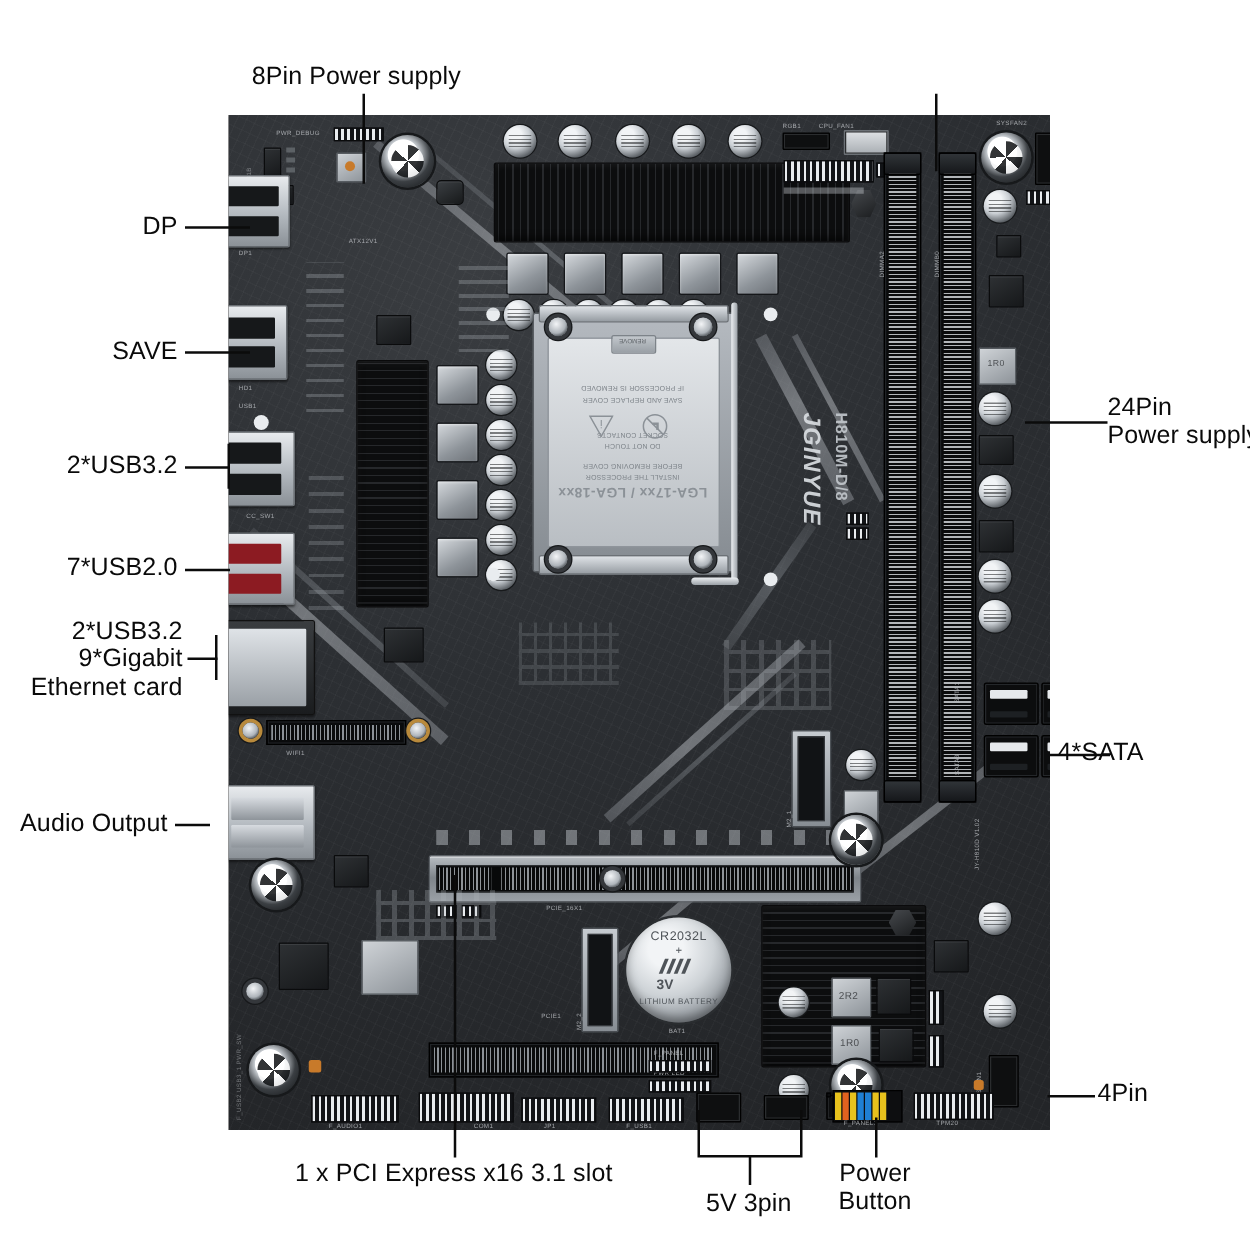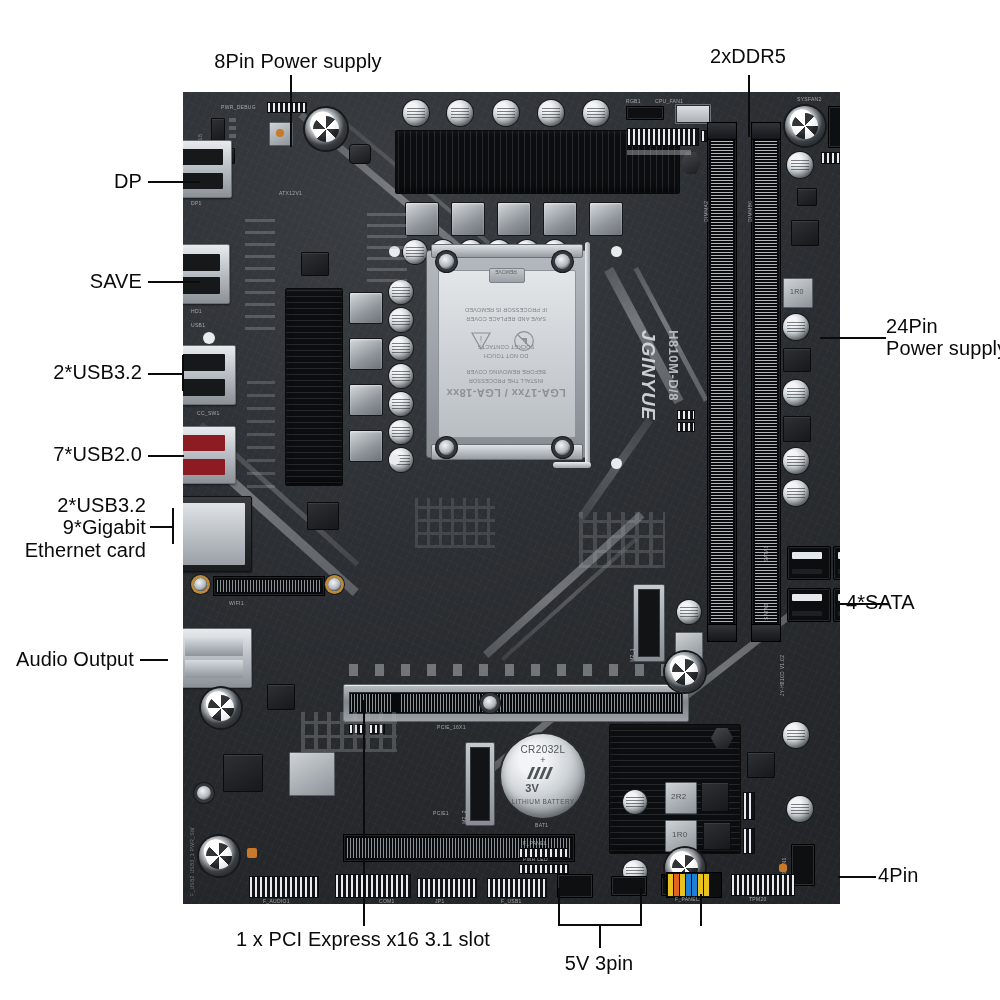--- a/index.html
+++ b/index.html
@@ -542,23 +542,22 @@
 
   <div class="ln v" style="left:363px;top:700px;height:226px;"></div>
 
   <div class="ln h" style="left:558px;top:924px;width:84px;"></div>
   <div class="ln v" style="left:558px;top:888px;height:36px;"></div>
   <div class="ln v" style="left:640px;top:888px;height:36px;"></div>
   <div class="ln v" style="left:599px;top:924px;height:24px;"></div>
 
   <div class="ln v" style="left:700px;top:894px;height:32px;"></div>
 
-  <div class="lbl c" style="left:98px;top:50px;width:400px;">8Pin Power supply</div>
-
-  <div class="lbl c" style="left:648px;top:45px;width:200px;">2xDDR5</div>
+  <div class="lbl c" style="left:85px;top:50px;width:400px;">8Pin Power supply</div>
+
 
   <div class="lbl r" style="left:0px;top:170px;width:142px;">DP</div>
 
   <div class="lbl r" style="left:0px;top:270px;width:142px;">SAVE</div>
 
   <div class="lbl r" style="left:0px;top:361px;width:142px;">2*USB3.2</div>
 
   <div class="lbl r" style="left:0px;top:443px;width:142px;">7*USB2.0</div>
 
   <div style="position:absolute;left:0px;top:494px;width:146px;">
@@ -575,14 +574,18 @@
   </div>
 
   <div class="lbl l" style="left:846px;top:591px;width:110px;">4*SATA</div>
 
   <div class="lbl l" style="left:878px;top:864px;width:110px;">4Pin</div>
 
   <div class="lbl c" style="left:188px;top:928px;width:350px;">1 x PCI Express x16 3.1 slot</div>
 
   <div class="lbl c" style="left:524px;top:952px;width:150px;">5V 3pin</div>
 
+  <div style="position:absolute;left:636px;top:928px;width:128px;">
+    <div class="lbl c" style="position:static;">Power</div>
+    <div class="lbl c" style="position:static;">Button</div>
+  </div>
 
 </div>
 
 </body></html>

